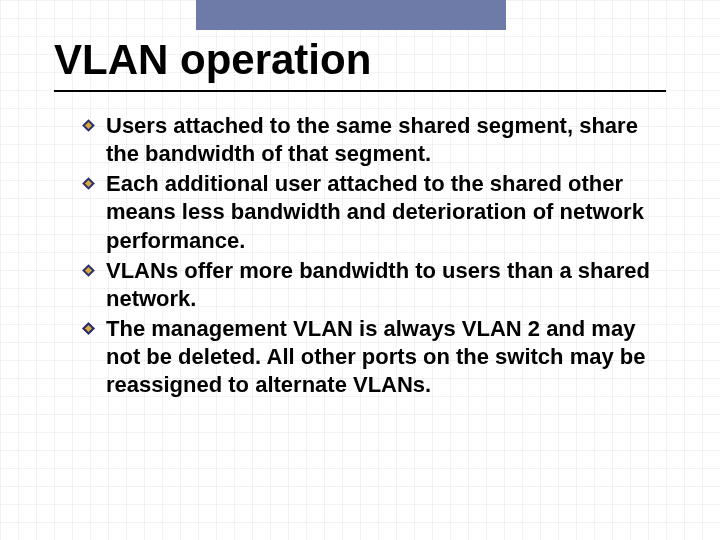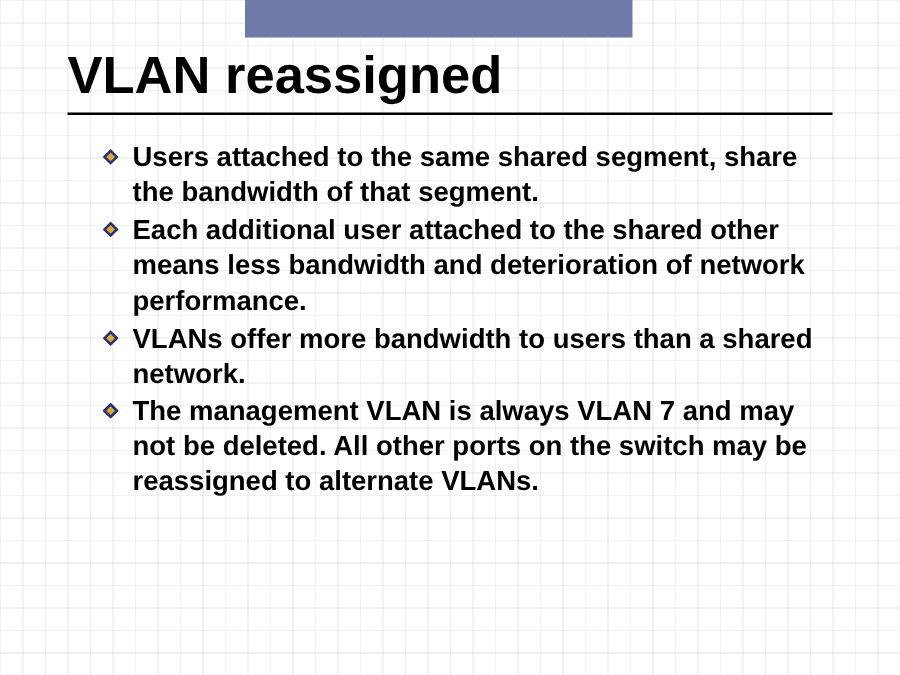--- a/index.html
+++ b/index.html
@@ -72,21 +72,21 @@
     display: block;
   }
 </style>
 </head>
 <body>
 
 <div class="grid-bg"></div>
 <div class="top-bar"></div>
 
 <div class="content">
-  <h1 class="title">VLAN reassigned</h1>
+  <h1 class="title">VLAN operation</h1>
   <div class="underline"></div>
   <ul class="bullets">
     <li>
       <span class="bullet-icon">
         <svg width="13" height="13" viewBox="0 0 13 13">
             <g transform="rotate(45 6.5 6.5)">
               <rect x="2" y="2" width="9" height="9" fill="#2a2f6e"></rect>
               <rect x="4" y="4" width="5" height="5" fill="#d9a93f"></rect>
             </g>
           </svg>
@@ -127,16 +127,16 @@
     </li>
     <li>
       <span class="bullet-icon">
         <svg width="13" height="13" viewBox="0 0 13 13">
             <g transform="rotate(45 6.5 6.5)">
               <rect x="2" y="2" width="9" height="9" fill="#2a2f6e"></rect>
               <rect x="4" y="4" width="5" height="5" fill="#d9a93f"></rect>
             </g>
           </svg>
       </span>
-      <span>The management VLAN is always VLAN 7 and may not be deleted. All other ports on the switch may be reassigned to alternate VLANs.</span>
+      <span>The management VLAN is always VLAN 2 and may not be deleted. All other ports on the switch may be reassigned to alternate VLANs.</span>
     </li>
   </ul>
 </div>
 
 </body></html>

